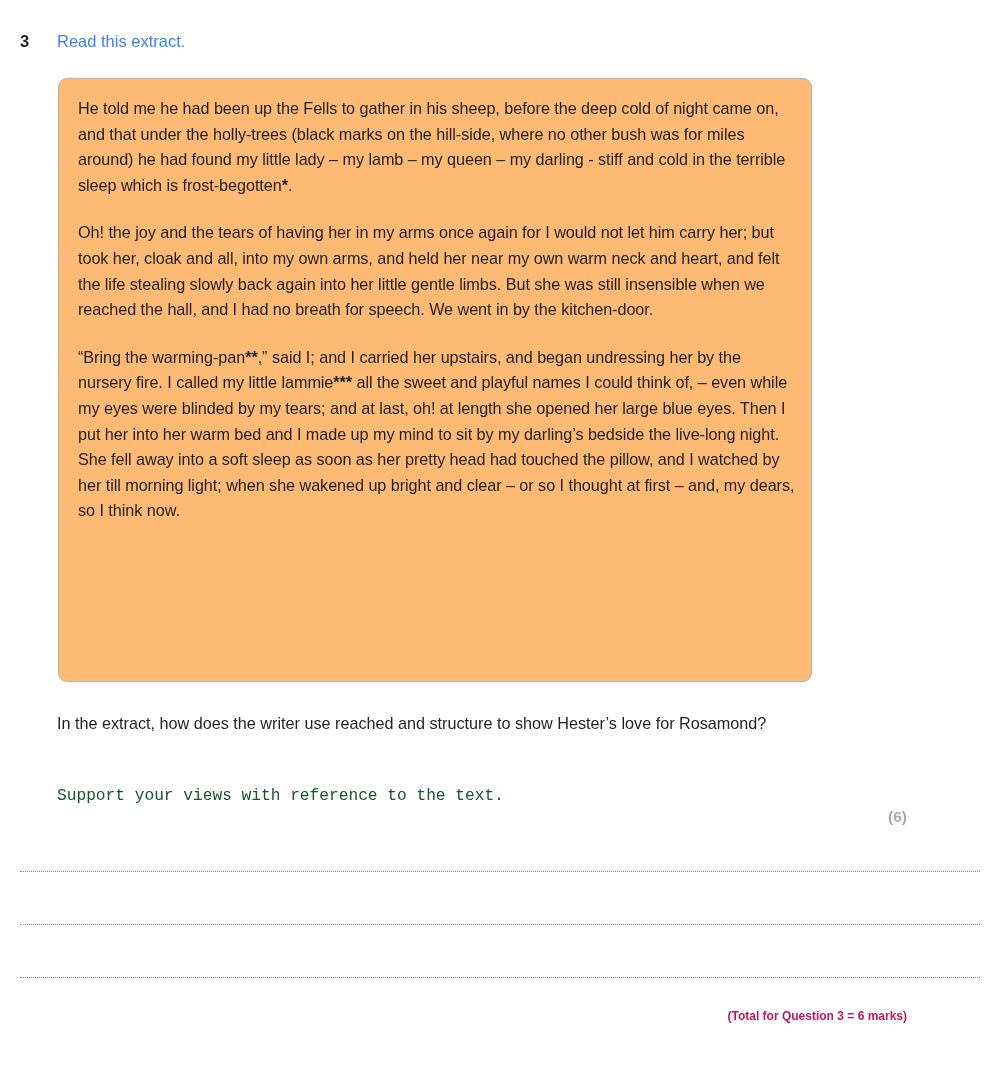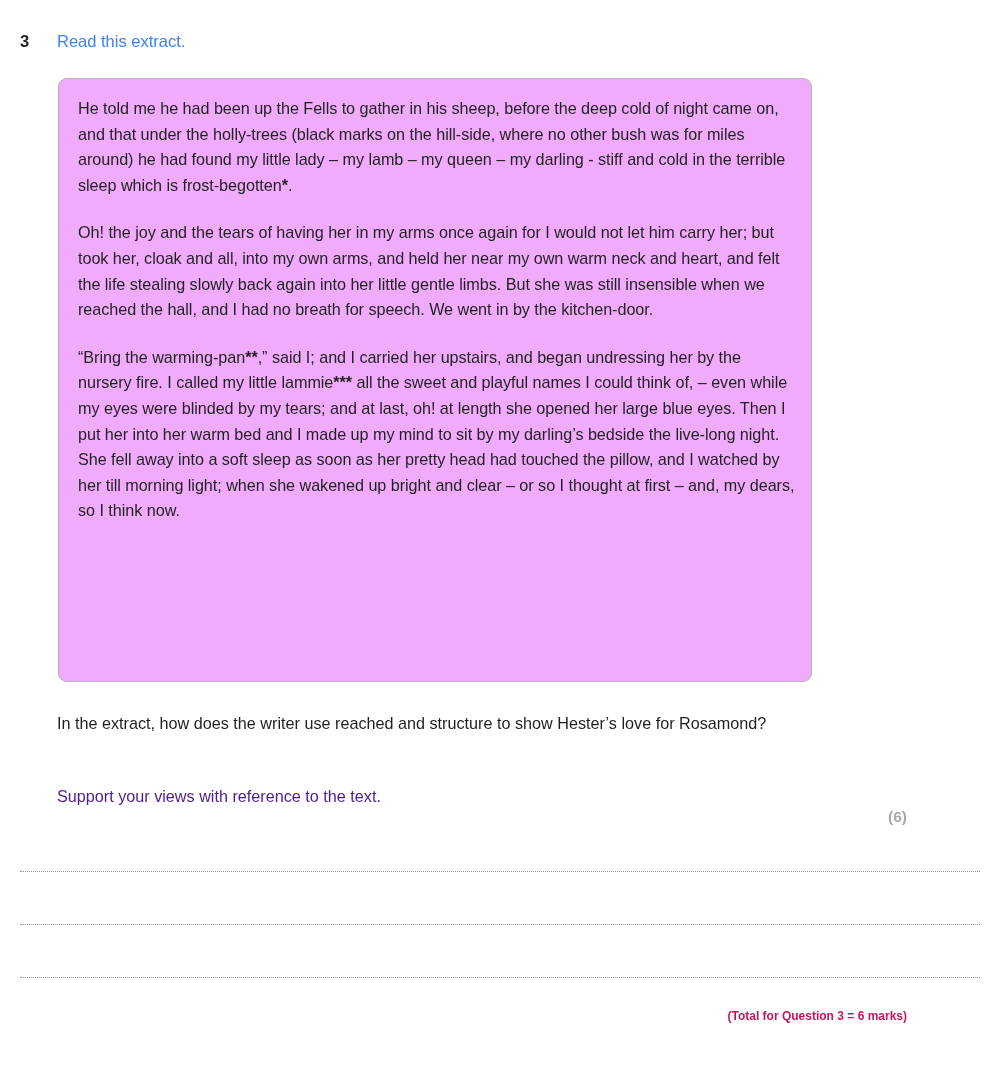--- a/index.html
+++ b/index.html
@@ -47,21 +47,21 @@
   
   .extract-box {
     position: absolute;
     left: 58px;
     top: 78px;
     width: 754px;
     min-height: 604px;
     box-sizing: border-box;
     border: 1.6px solid #b3b3b3;
     border-radius: 9px;
-    background: #f0abfc;
+    background: #fdba74;
     padding: 17px 16px 16px 19px;
   }
   .extract-para {
     font-size: 16.2px;
     line-height: 25.6px;
     color: #231f20;
     margin: 0 0 22px 0;
     letter-spacing: -0.05px;
   }
   .extract-para:last-child {
@@ -81,21 +81,22 @@
     line-height: 26px;
     color: #231f20;
   }
   .q-prompt-2 {
     position: absolute;
     left: 57px;
     top: 783px;
     width: 820px;
     font-size: 16.2px;
     line-height: 26px;
-    color: #4c1d95;
+    color: #14532d;
+    font-family: Liberation Mono, monospace;
   }
 
   
   .marks {
     position: absolute;
     right: 93px;
     top: 808px;
     font-size: 15.5px;
     font-weight: bold;
     color: #a7a9ac;

